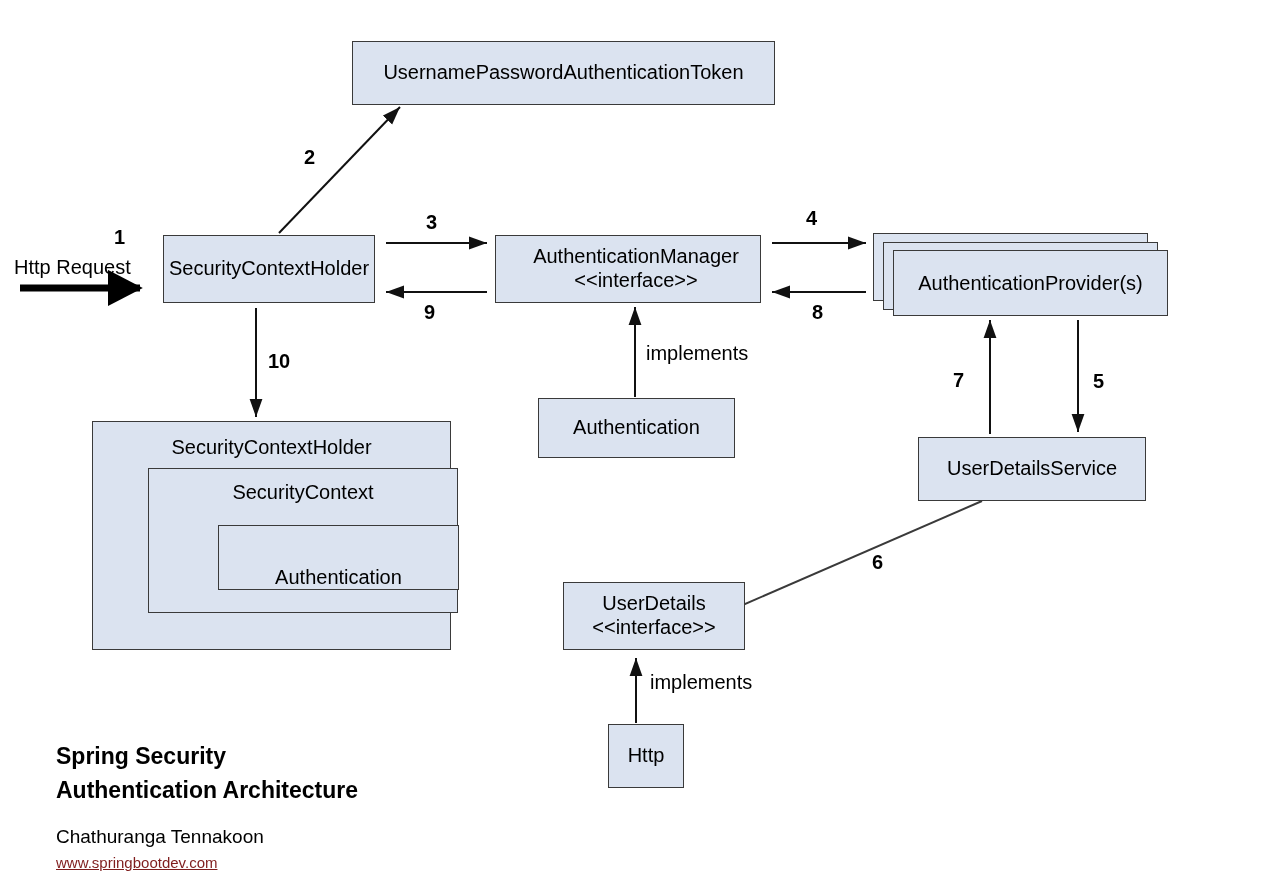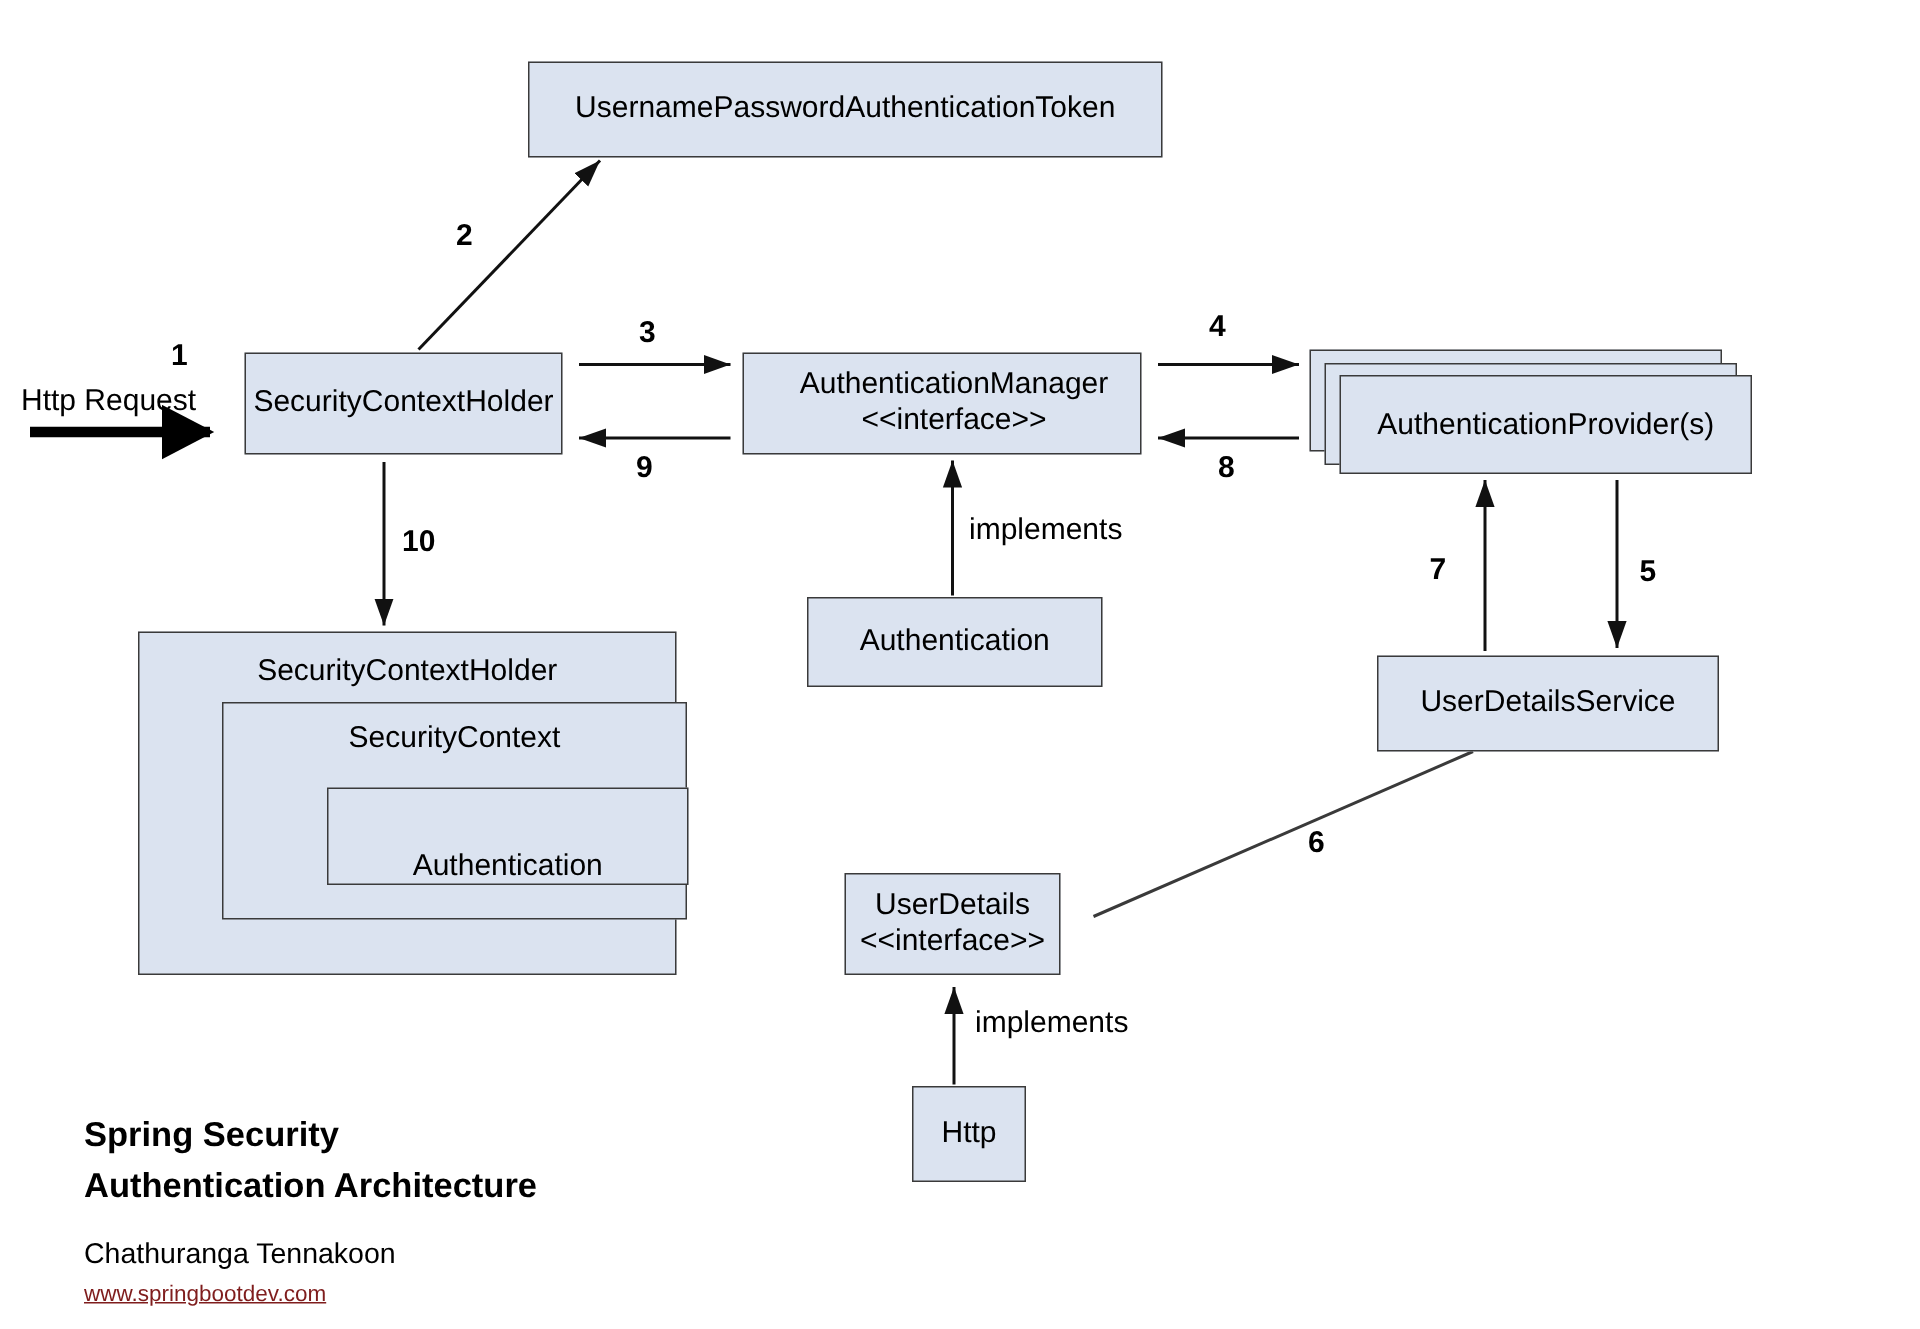--- a/index.html
+++ b/index.html
@@ -91,21 +91,21 @@
   </div>
 
   <div class="box" style="left:538px;top:398px;width:197px;height:60px;">
     <span>Authentication</span>
   </div>
 
   <div class="box" style="left:918px;top:437px;width:228px;height:64px;">
     <span>UserDetailsService</span>
   </div>
 
-  <div class="box" style="left:563px;top:582px;width:144px;height:68px;flex-direction:column;align-items:center;">
+  <div class="box" style="left:563px;top:582px;width:182px;height:68px;flex-direction:column;align-items:center;">
     <span>UserDetails</span>
     <span>&lt;&lt;interface&gt;&gt;</span>
   </div>
 
   <div class="box" style="left:608px;top:724px;width:76px;height:64px;">
     <span>Http</span>
   </div>
 
   <div class="nested" style="left:56px;top:421px;width:359px;height:229px;">
     <div class="nested-label" style="top:14px;">SecurityContextHolder</div>

